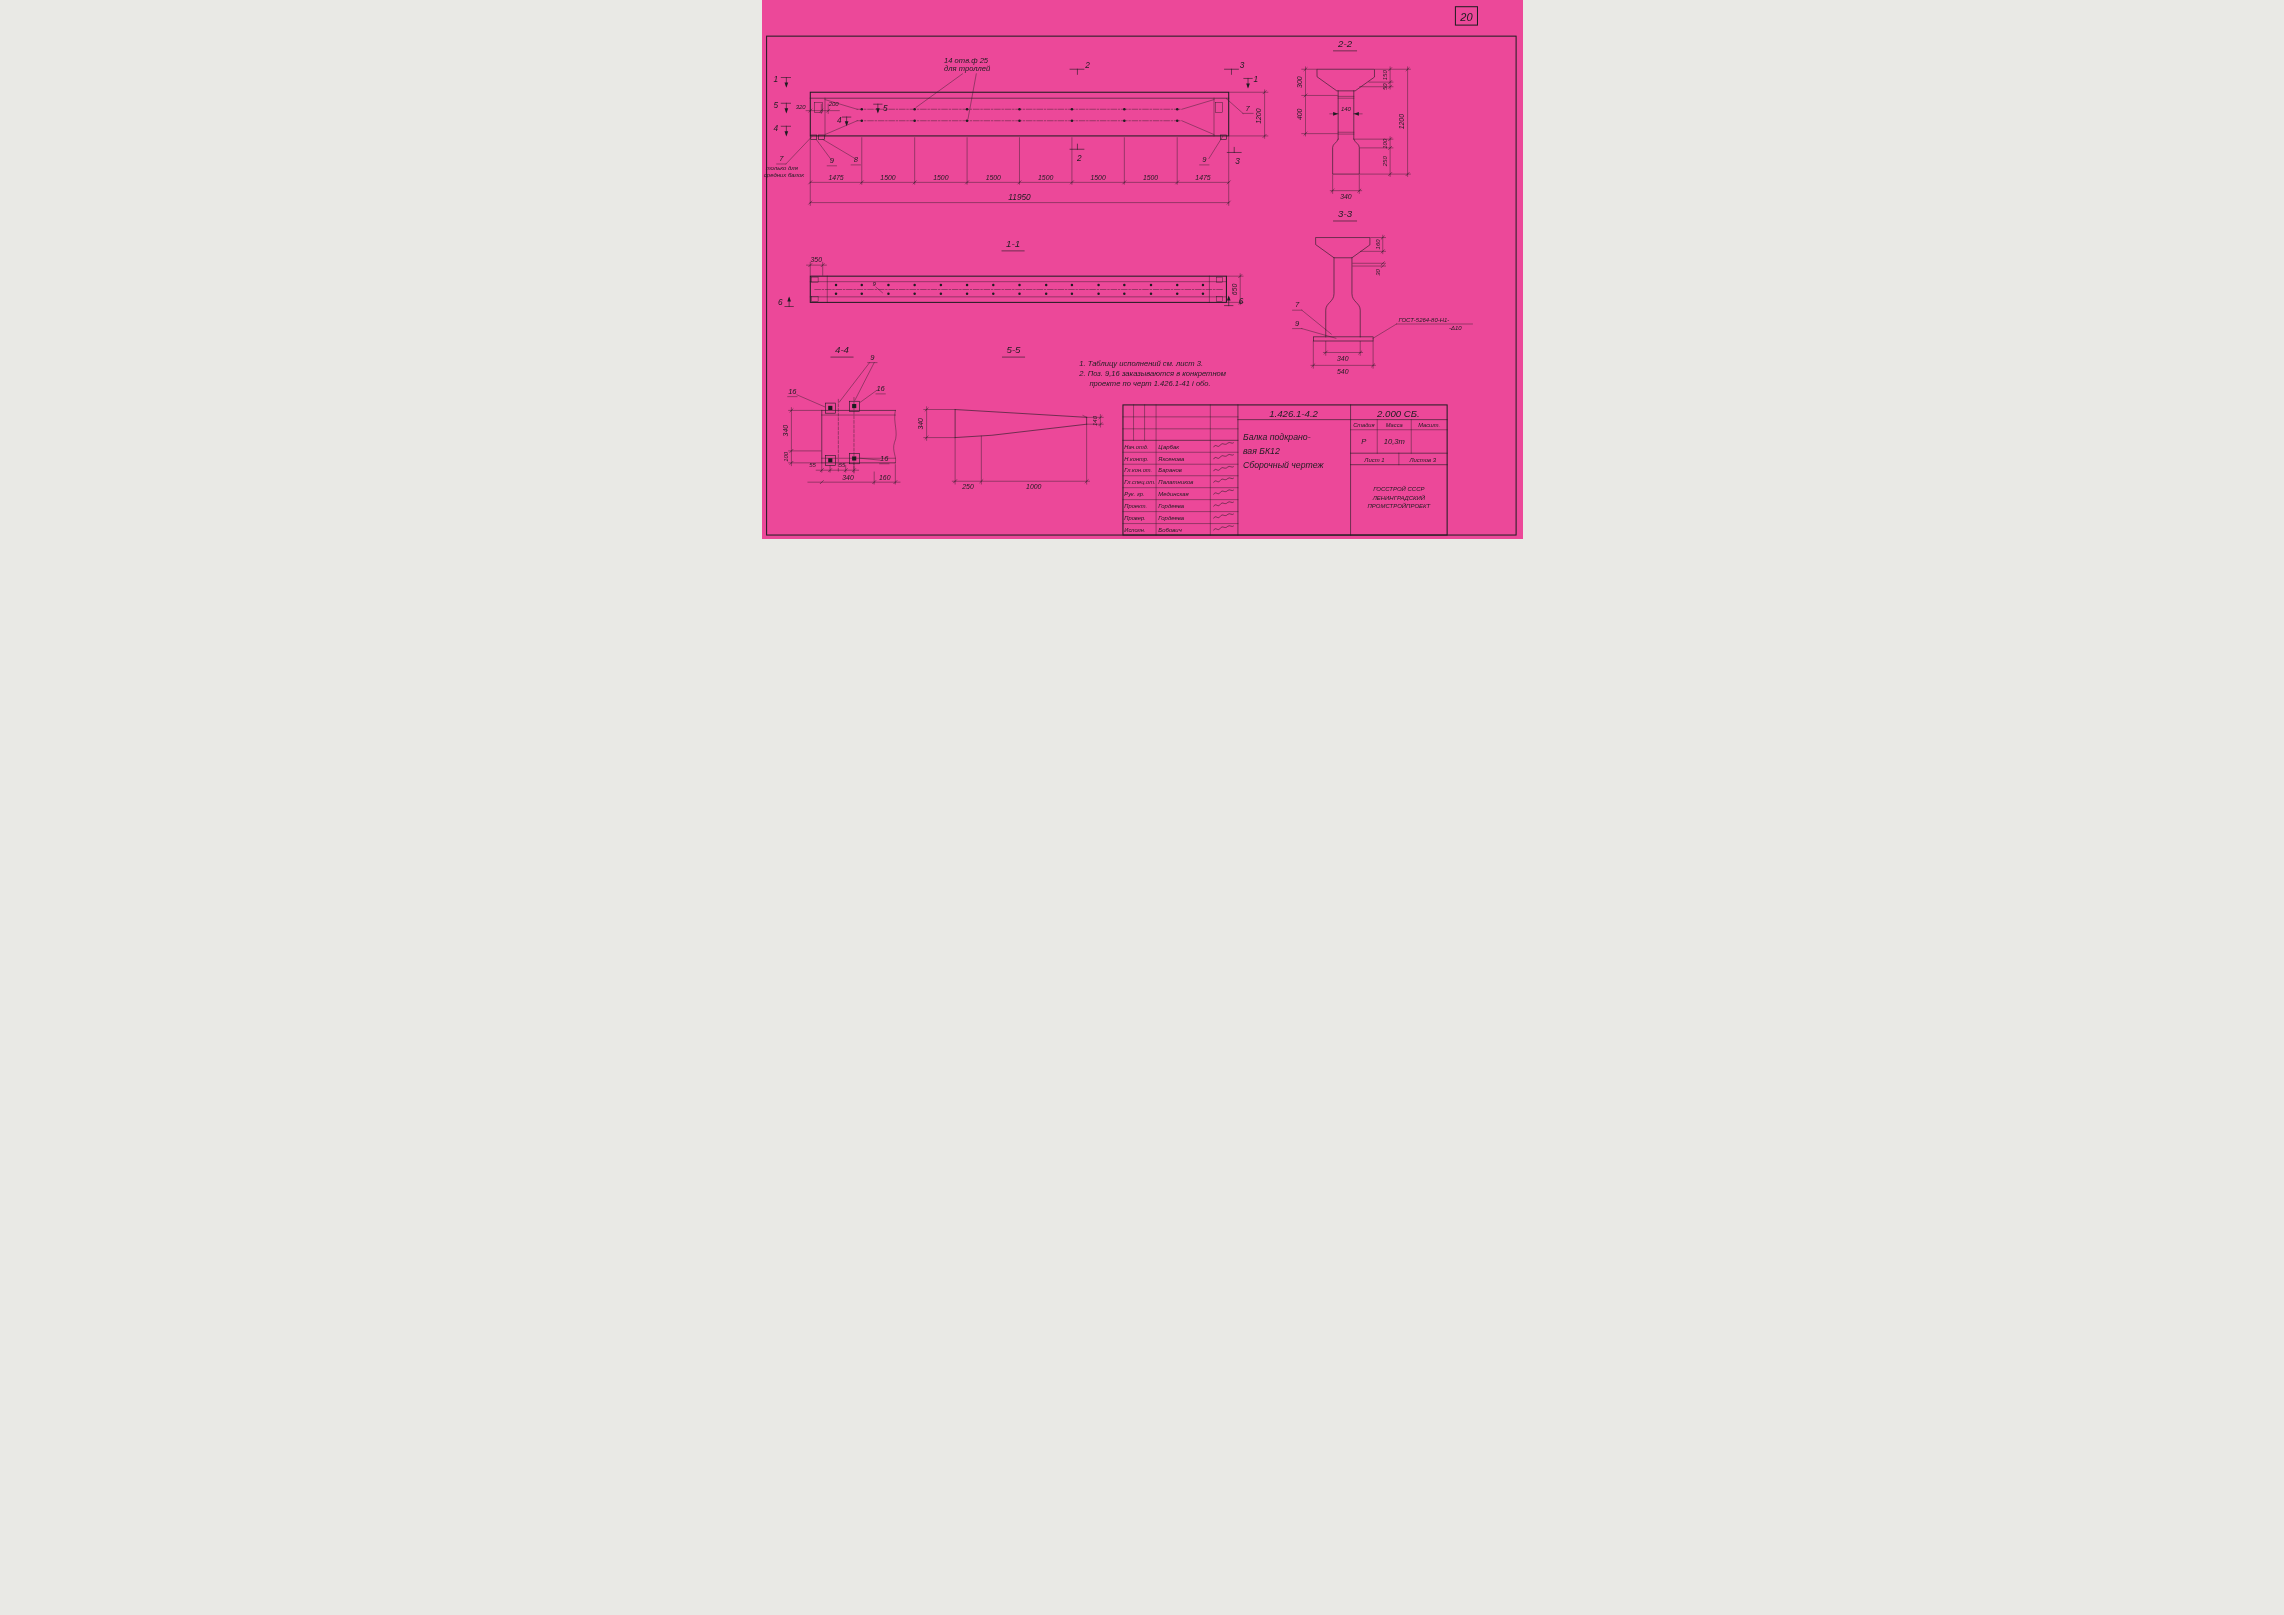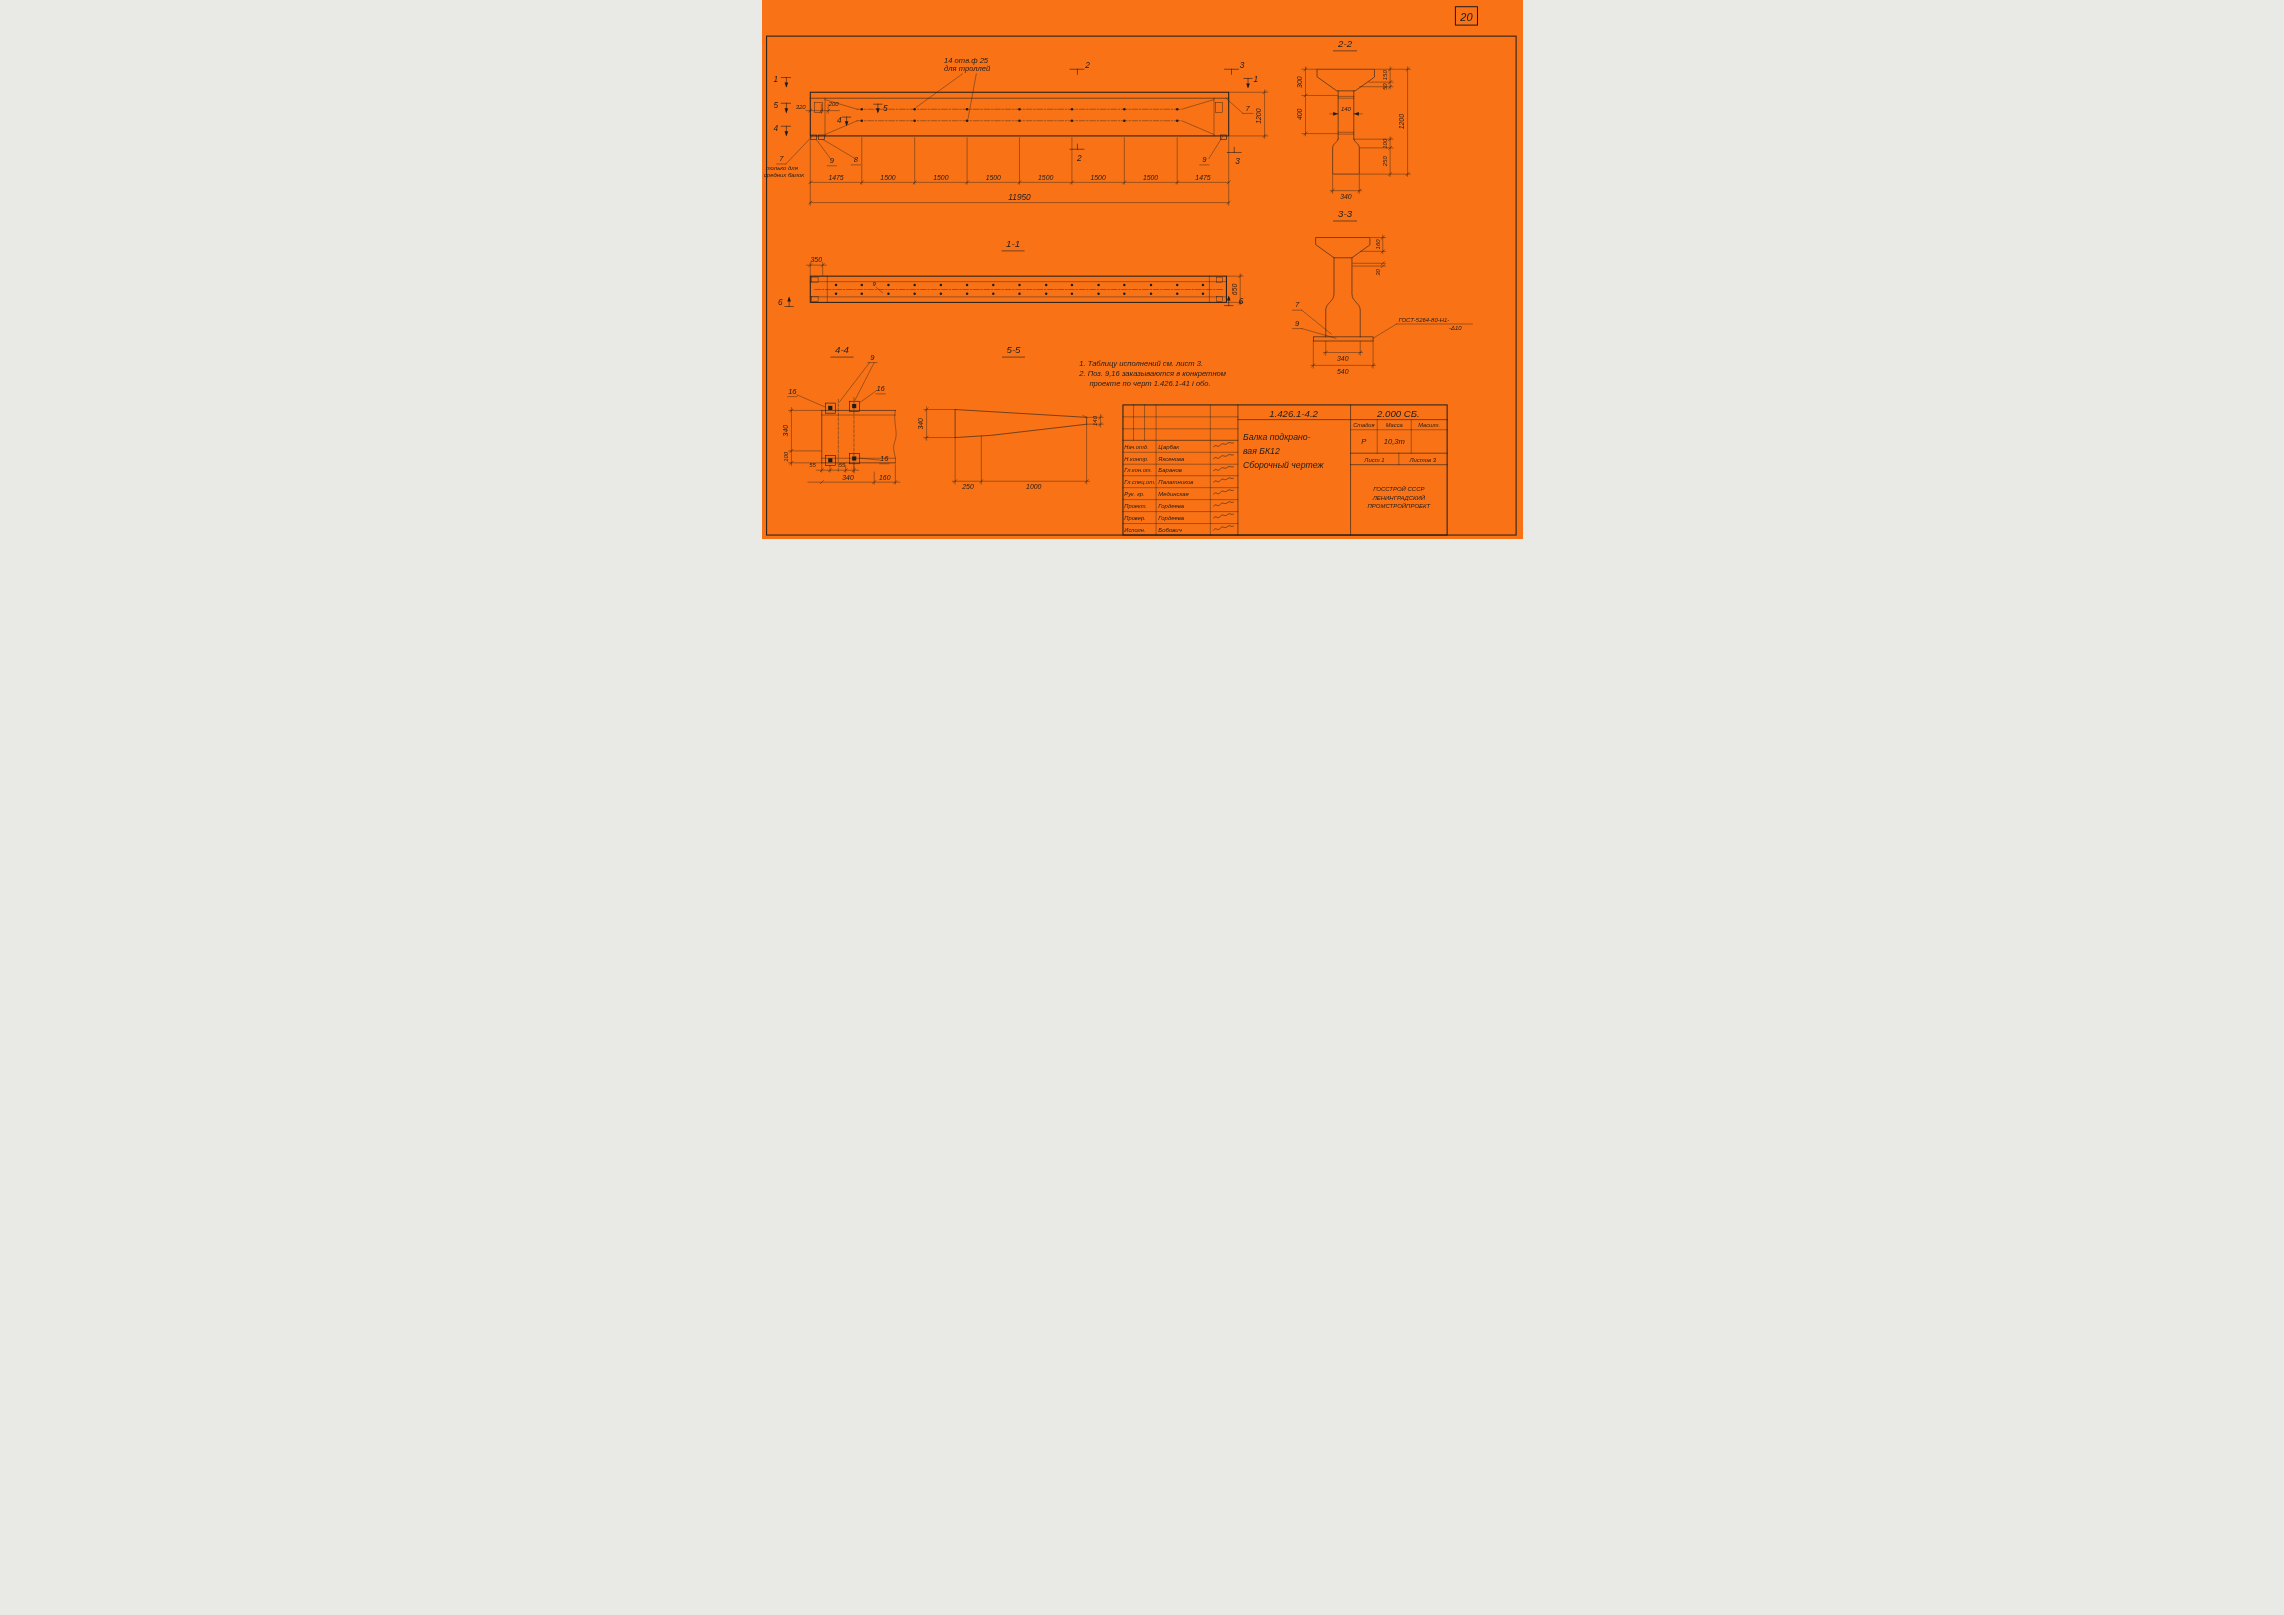--- a/index.html
+++ b/index.html
@@ -1,16 +1,16 @@
 <!DOCTYPE html>
 <html style="font-size:7.4px"><head>
 <meta charset="utf-8">
 <style>
   html,body{margin:0;padding:0;background:#e9e9e5;}
-  #sheet{width:761px;height:539px;background:#f97316;position:relative;margin:0 auto;}
+  #sheet{width:761px;height:539px;background:#ec4899;position:relative;margin:0 auto;}
   svg{display:block;}
   .s1{stroke:#1d1d20;stroke-width:2.2;fill:none;stroke-linecap:square;}
   .s2{stroke:#1d1d20;stroke-width:1.3;fill:none;stroke-linecap:square;}
   .s3{stroke:#1d1d20;stroke-width:0.9;fill:none;stroke-linecap:square;}
   .cl{stroke-dasharray:12 4 3 4;}
   .hid{stroke-dasharray:6 4;}
   text{font:italic 15px "Liberation Sans",sans-serif;fill:#1d1d20;}
   .t{text-anchor:middle;}
   .ts{text-anchor:start;}
   .t13{font-size:13px;}

